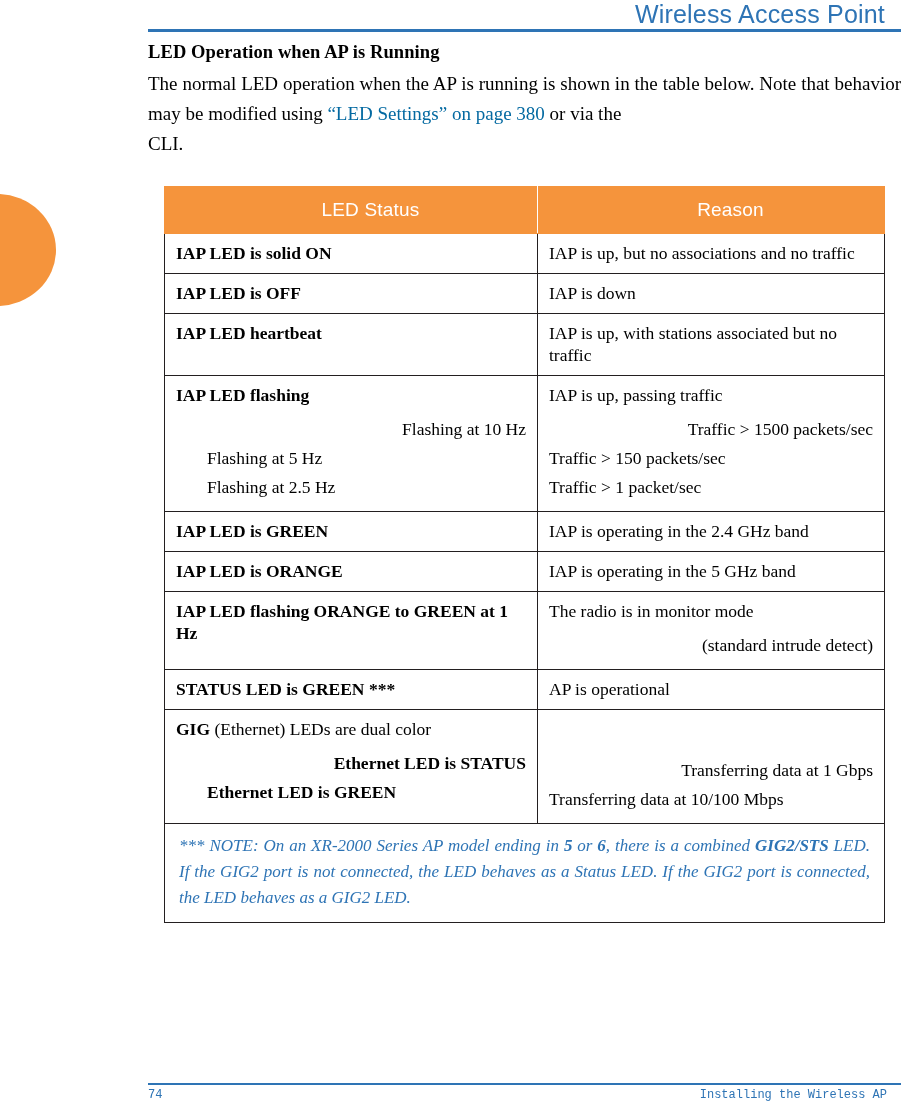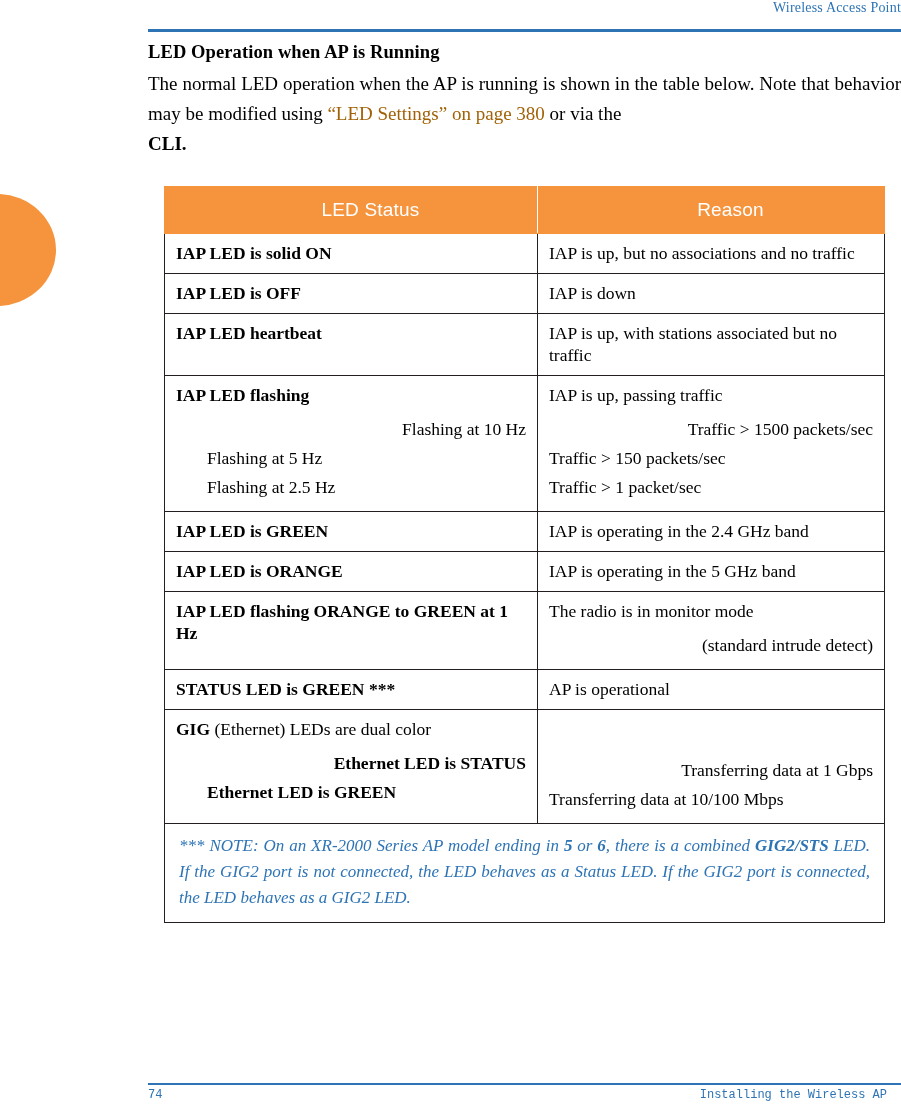--- a/index.html
+++ b/index.html
@@ -19,24 +19,24 @@
   
   .page-header {
     position: absolute;
     left: 148px;
     top: 0;
     width: 753px;
     height: 34px;
   }
   .page-header-title {
     position: absolute;
-    right: 0;
+    right: 16px;
     top: 0px;
-    font-family: Liberation Serif, serif;
-    font-size: 14px;
+    font-family: Liberation Sans, sans-serif;
+    font-size: 25px;
     color: #2E74B5;
     letter-spacing: 0.2px;
     white-space: nowrap;
   }
   .header-rule {
     position: absolute;
     left: 148px;
     top: 29px;
     width: 753px;
     height: 3px;
@@ -69,25 +69,24 @@
     letter-spacing: 0.1px;
   }
   p.intro {
     font-size: 19px;
     line-height: 30px;
     margin: 0;
     text-align: justify;
     text-justify: inter-word;
   }
   p.intro .link {
-    color: #a16207;
+    color: #0369a1;
   }
   p.intro .lastline {
     display: block;
-    font-weight: bold;
   }
 
   
   .led-table {
     position: absolute;
     left: 164px;
     top: 186px;
     width: 720px;
     border-collapse: collapse;
     table-layout: fixed;

